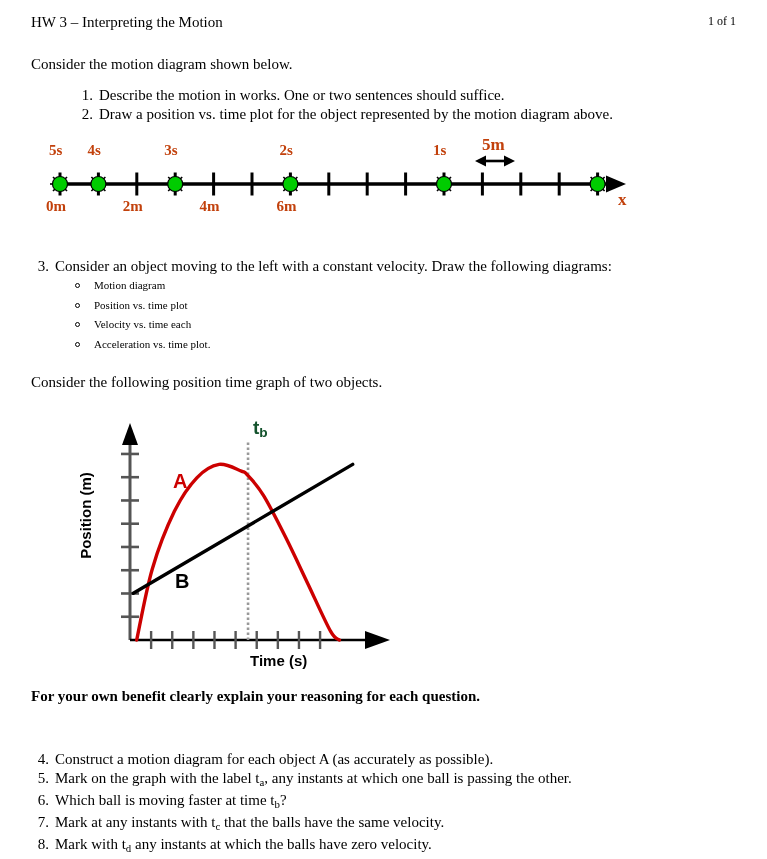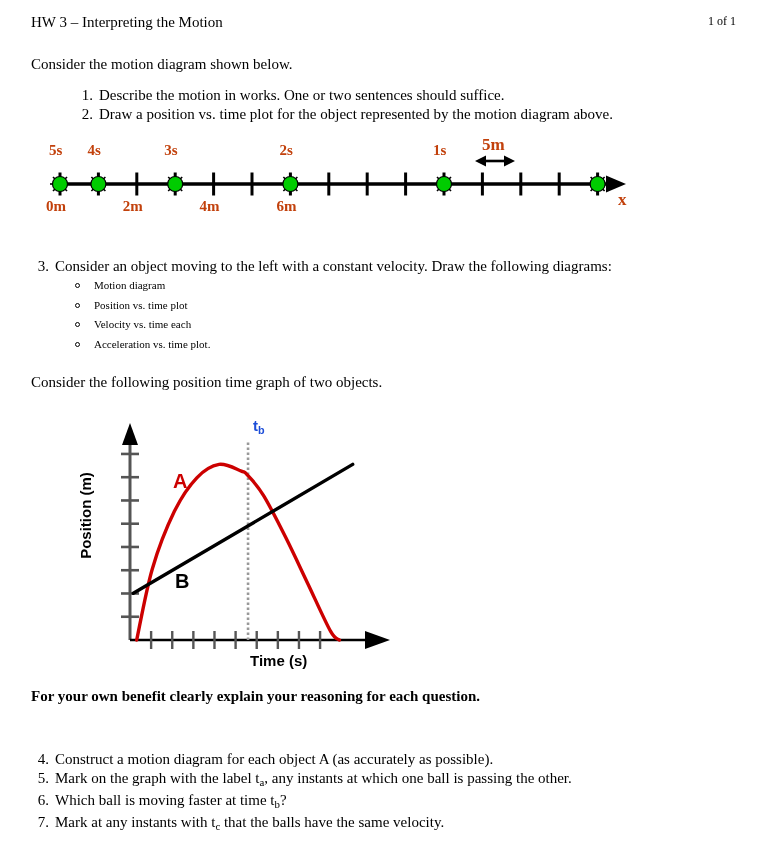--- a/index.html
+++ b/index.html
@@ -151,22 +151,22 @@
     color: #cc0000;
   }
   #curve-label-b {
     left: 115px;
     top: 155px;
     font-size: 20px;
   }
   #tb-label {
     left: 193px;
     top: 2px;
-    font-size: 15px;
-    color: #1d4ed8;
+    font-size: 19px;
+    color: #14532d;
   }
 </style>
 </head>
 <body>
 
 <div class="header">
   <div class="header-title">HW 3 – Interpreting the Motion</div>
   <div class="header-page">1 of 1</div>
 </div>
 
@@ -368,13 +368,14 @@
   <div class="graph-text" id="tb-label" style="left: 193.045px;"><span>t</span><sub>b</sub></div>
 </div>
 
 <div class="para bold" style="left:31px; top:687px;">For your own benefit clearly explain your reasoning for each question.</div>
 
 <ol class="numlist" id="bottom-questions" style="left:31px; top:750px;">
     <li><span class="num">4.</span><span>Construct a motion diagram for each object A (as accurately as possible).</span></li>
     <li><span class="num">5.</span><span>Mark on the graph with the label t<sub>a</sub>, any instants at which one ball is passing the other.</span></li>
     <li><span class="num">6.</span><span>Which ball is moving faster at time t<sub>b</sub>?</span></li>
     <li><span class="num">7.</span><span>Mark at any instants with t<sub>c</sub> that the balls have the same velocity.</span></li>
+    <li><span class="num">8.</span><span>Mark with t<sub>d</sub> any instants at which the balls have zero velocity.</span></li>
   </ol>
 
 </body></html>

